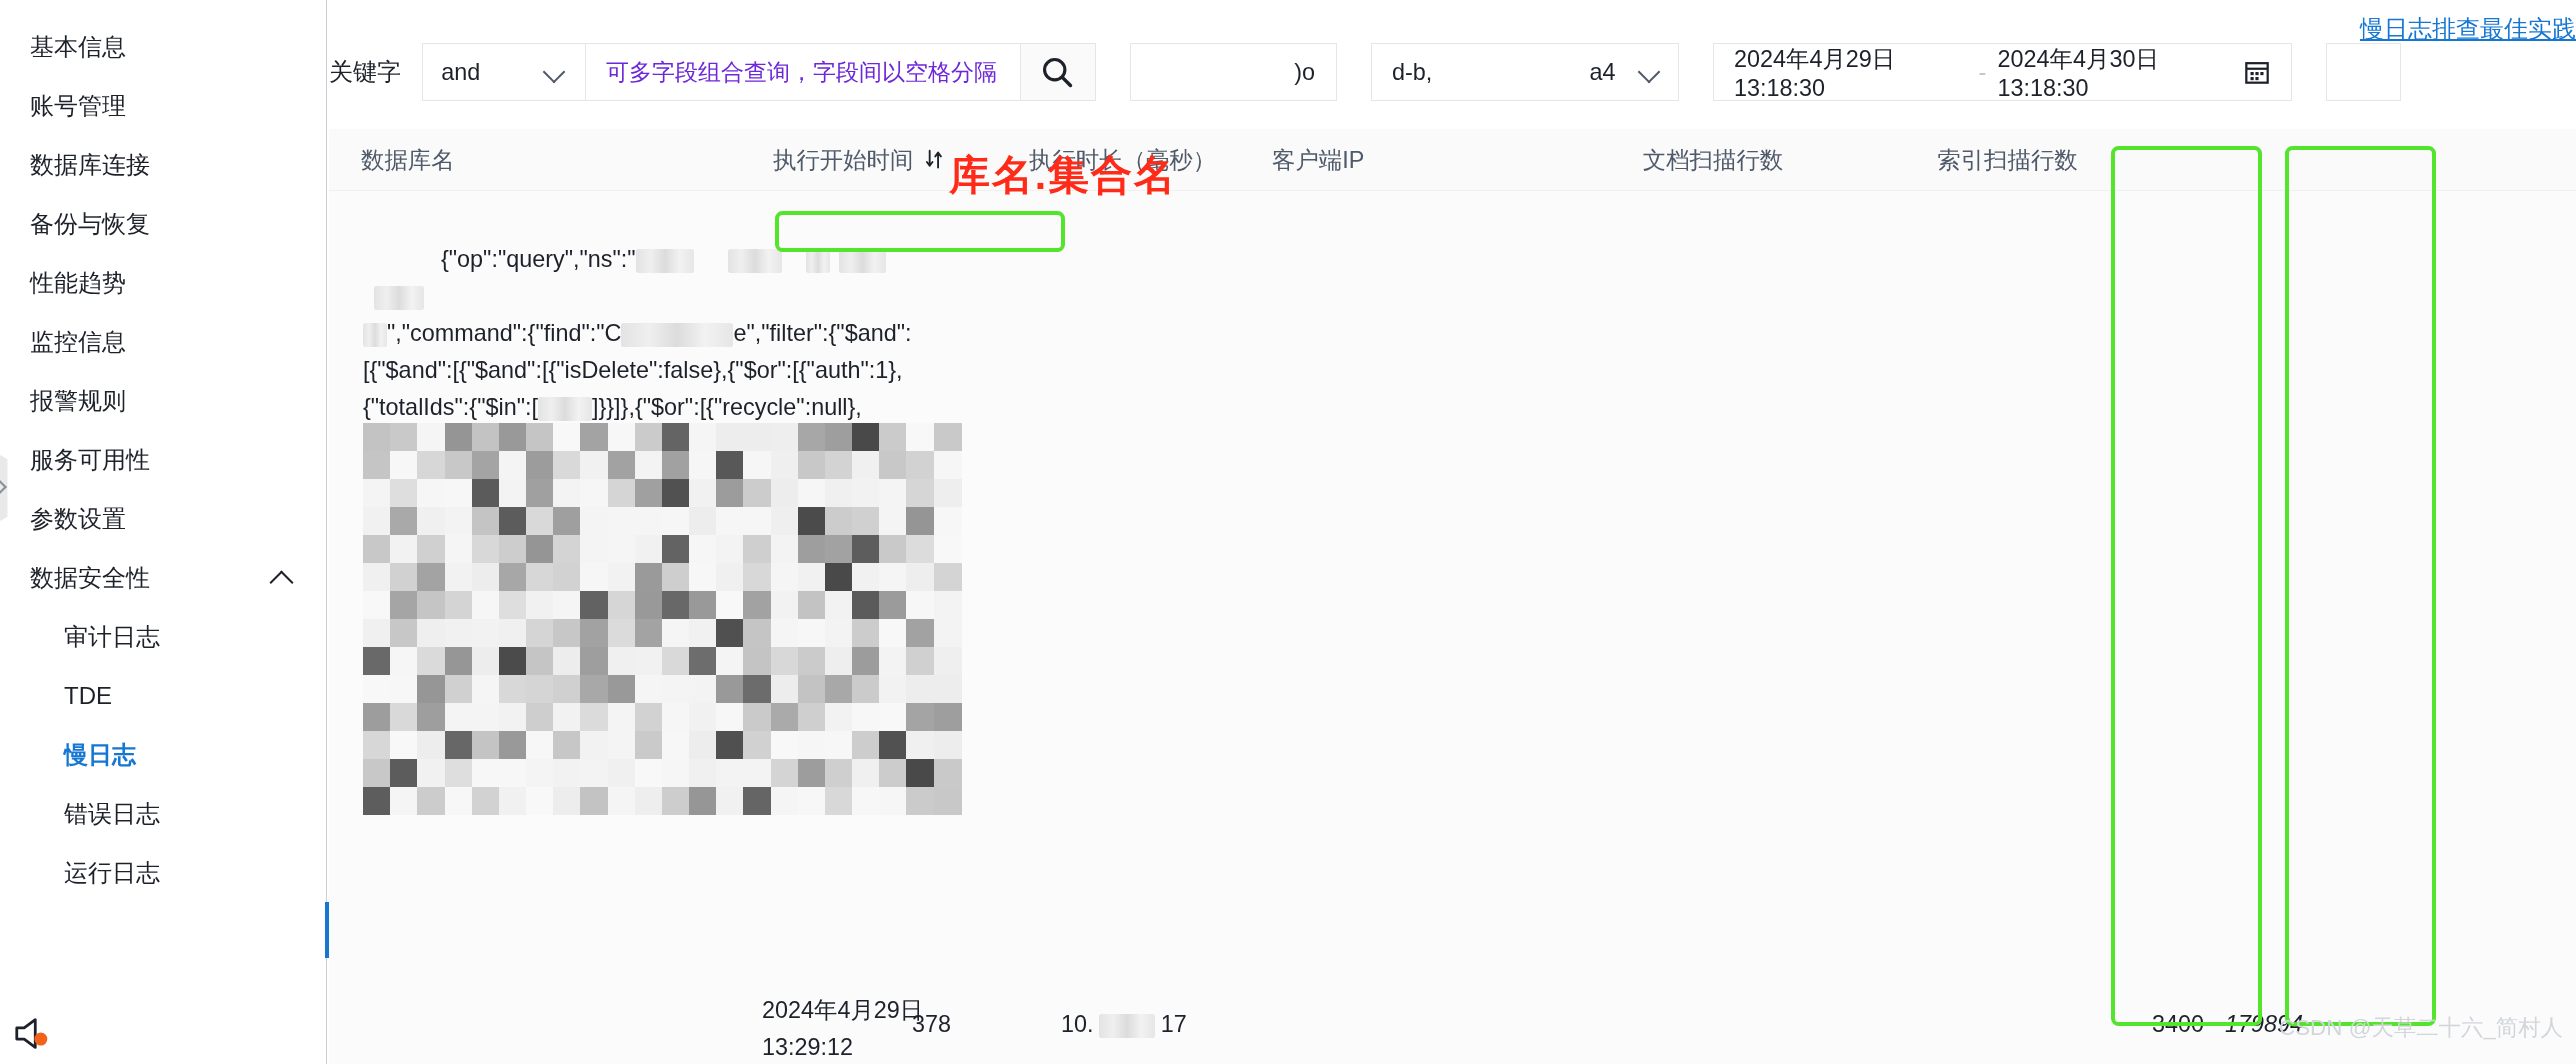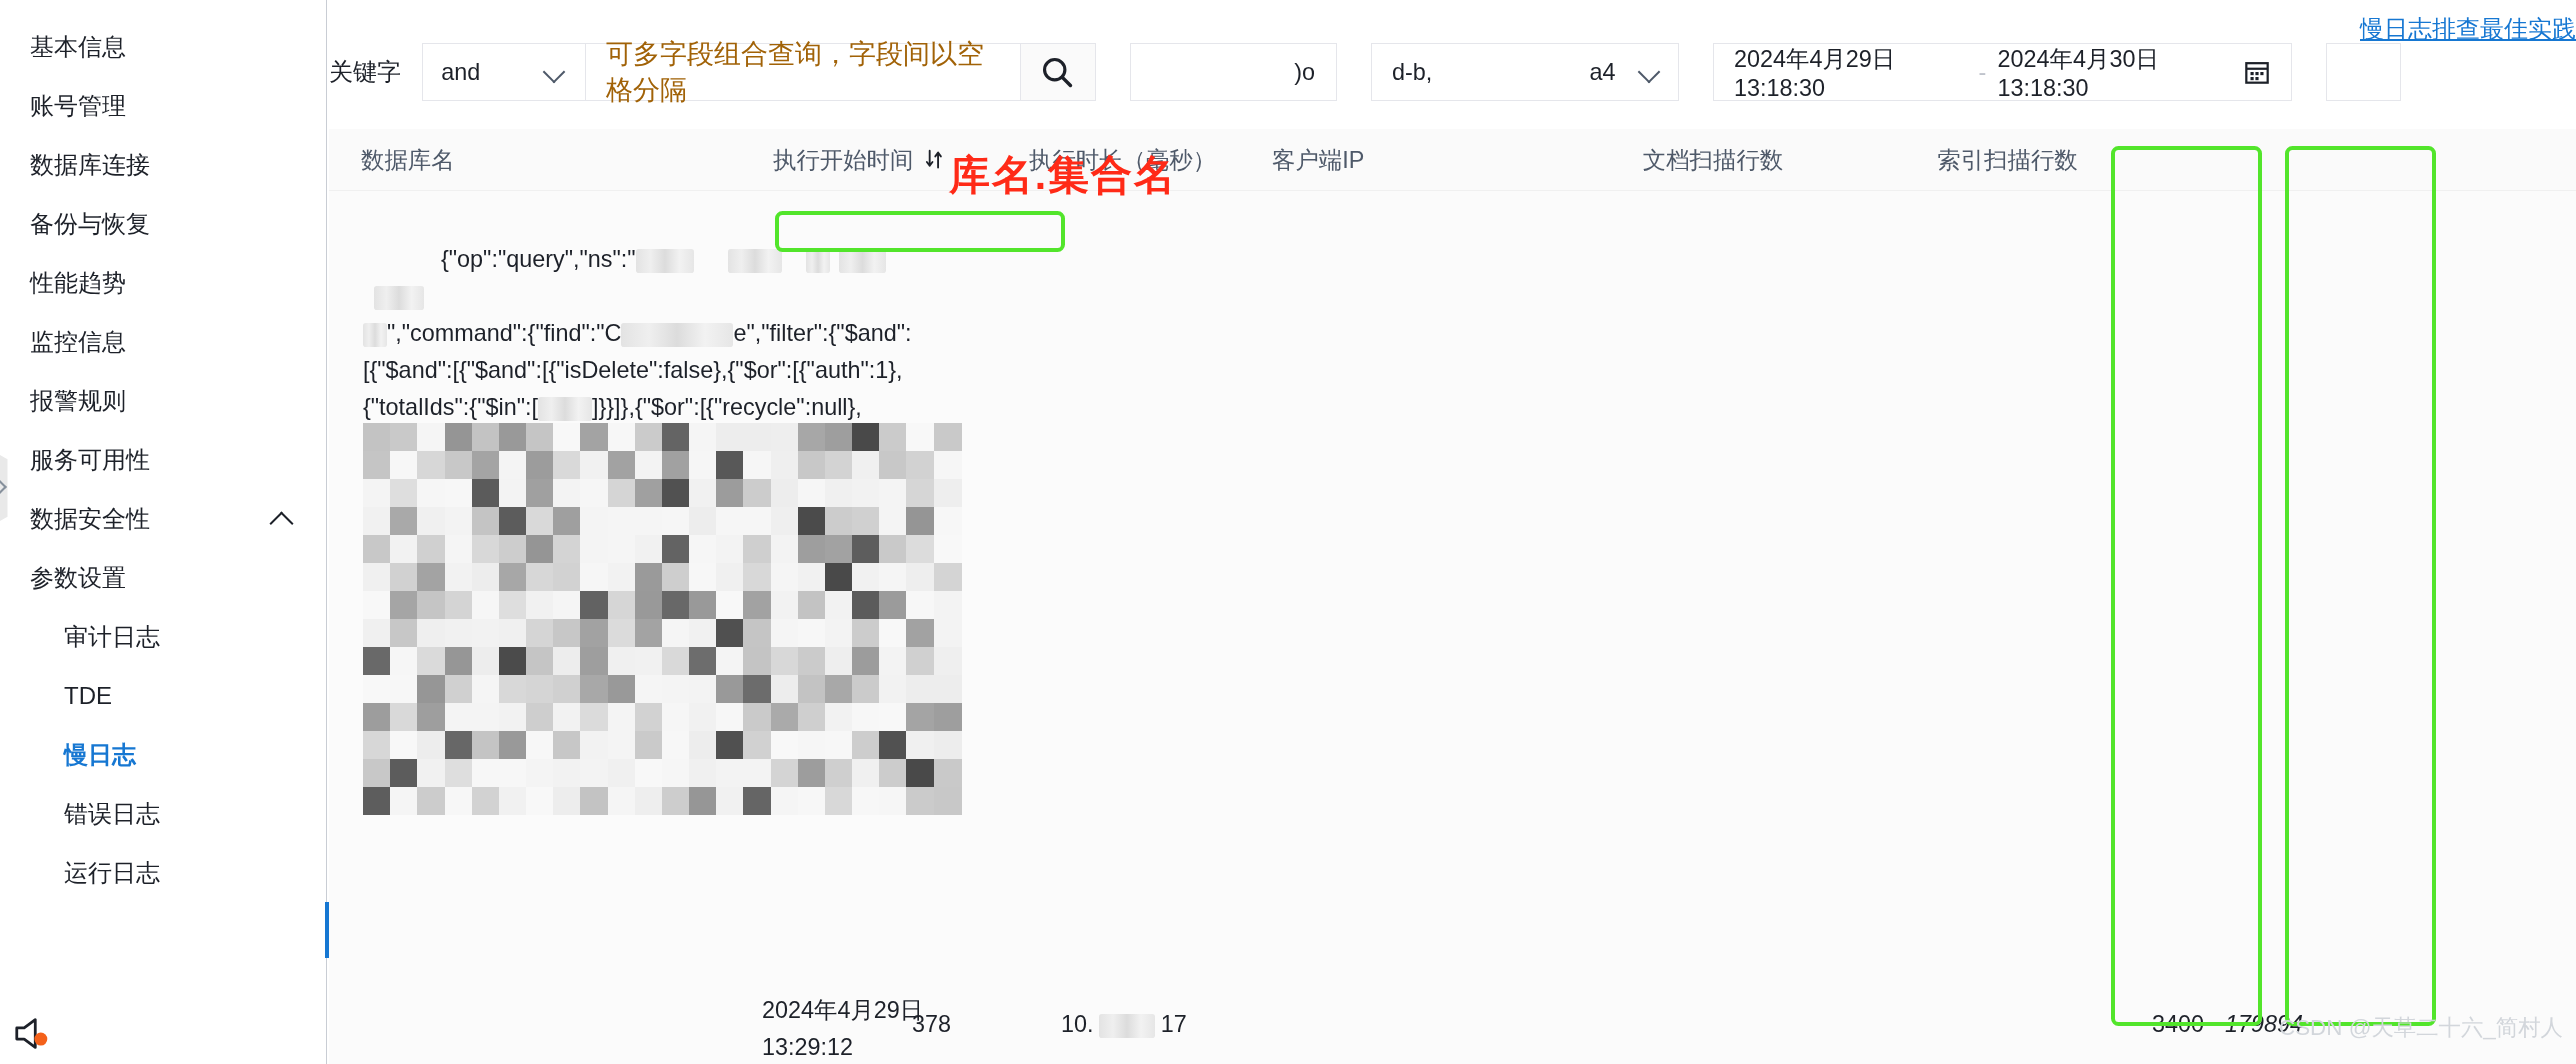--- a/index.html
+++ b/index.html
@@ -137,22 +137,22 @@
     border-bottom: 2.8px solid #4e5969;
     transform: rotate(45deg);
   }
   .kw-input {
     border: 1.9px solid #e5e6eb;
     border-left: none;
     background: #fff;
     width: 435px;
     display: flex; align-items: center;
     padding: 0 20.5px;
-    font-size: 27px;
-    color: #a16207;
+    font-size: 23px;
+    color: #6d28d9;
     cursor: text;
   }
   .search-btn {
     border: 1.9px solid #e5e6eb;
     border-left: none;
     background: #fafafa;
     width: 75px;
     display: flex; align-items: center; justify-content: center;
     cursor: pointer;
   }
@@ -328,25 +328,25 @@
     <div class="nav-item">
       <span class="lbl">监控信息</span>
     </div>
     <div class="nav-item">
       <span class="lbl">报警规则</span>
     </div>
     <div class="nav-item">
       <span class="lbl">服务可用性</span>
     </div>
     <div class="nav-item">
+      <span class="lbl">参数设置</span>
+    </div>
+    <div class="nav-item">
       <span class="lbl">数据安全性</span>
       <span class="chev"></span>
-    </div>
-    <div class="nav-item">
-      <span class="lbl">参数设置</span>
     </div>
     <div class="nav-item sub">
       <span class="lbl">审计日志</span>
     </div>
     <div class="nav-item sub">
       <span class="lbl">TDE</span>
     </div>
     <div class="nav-item sub active">
       <span class="lbl">慢日志</span>
     </div>

